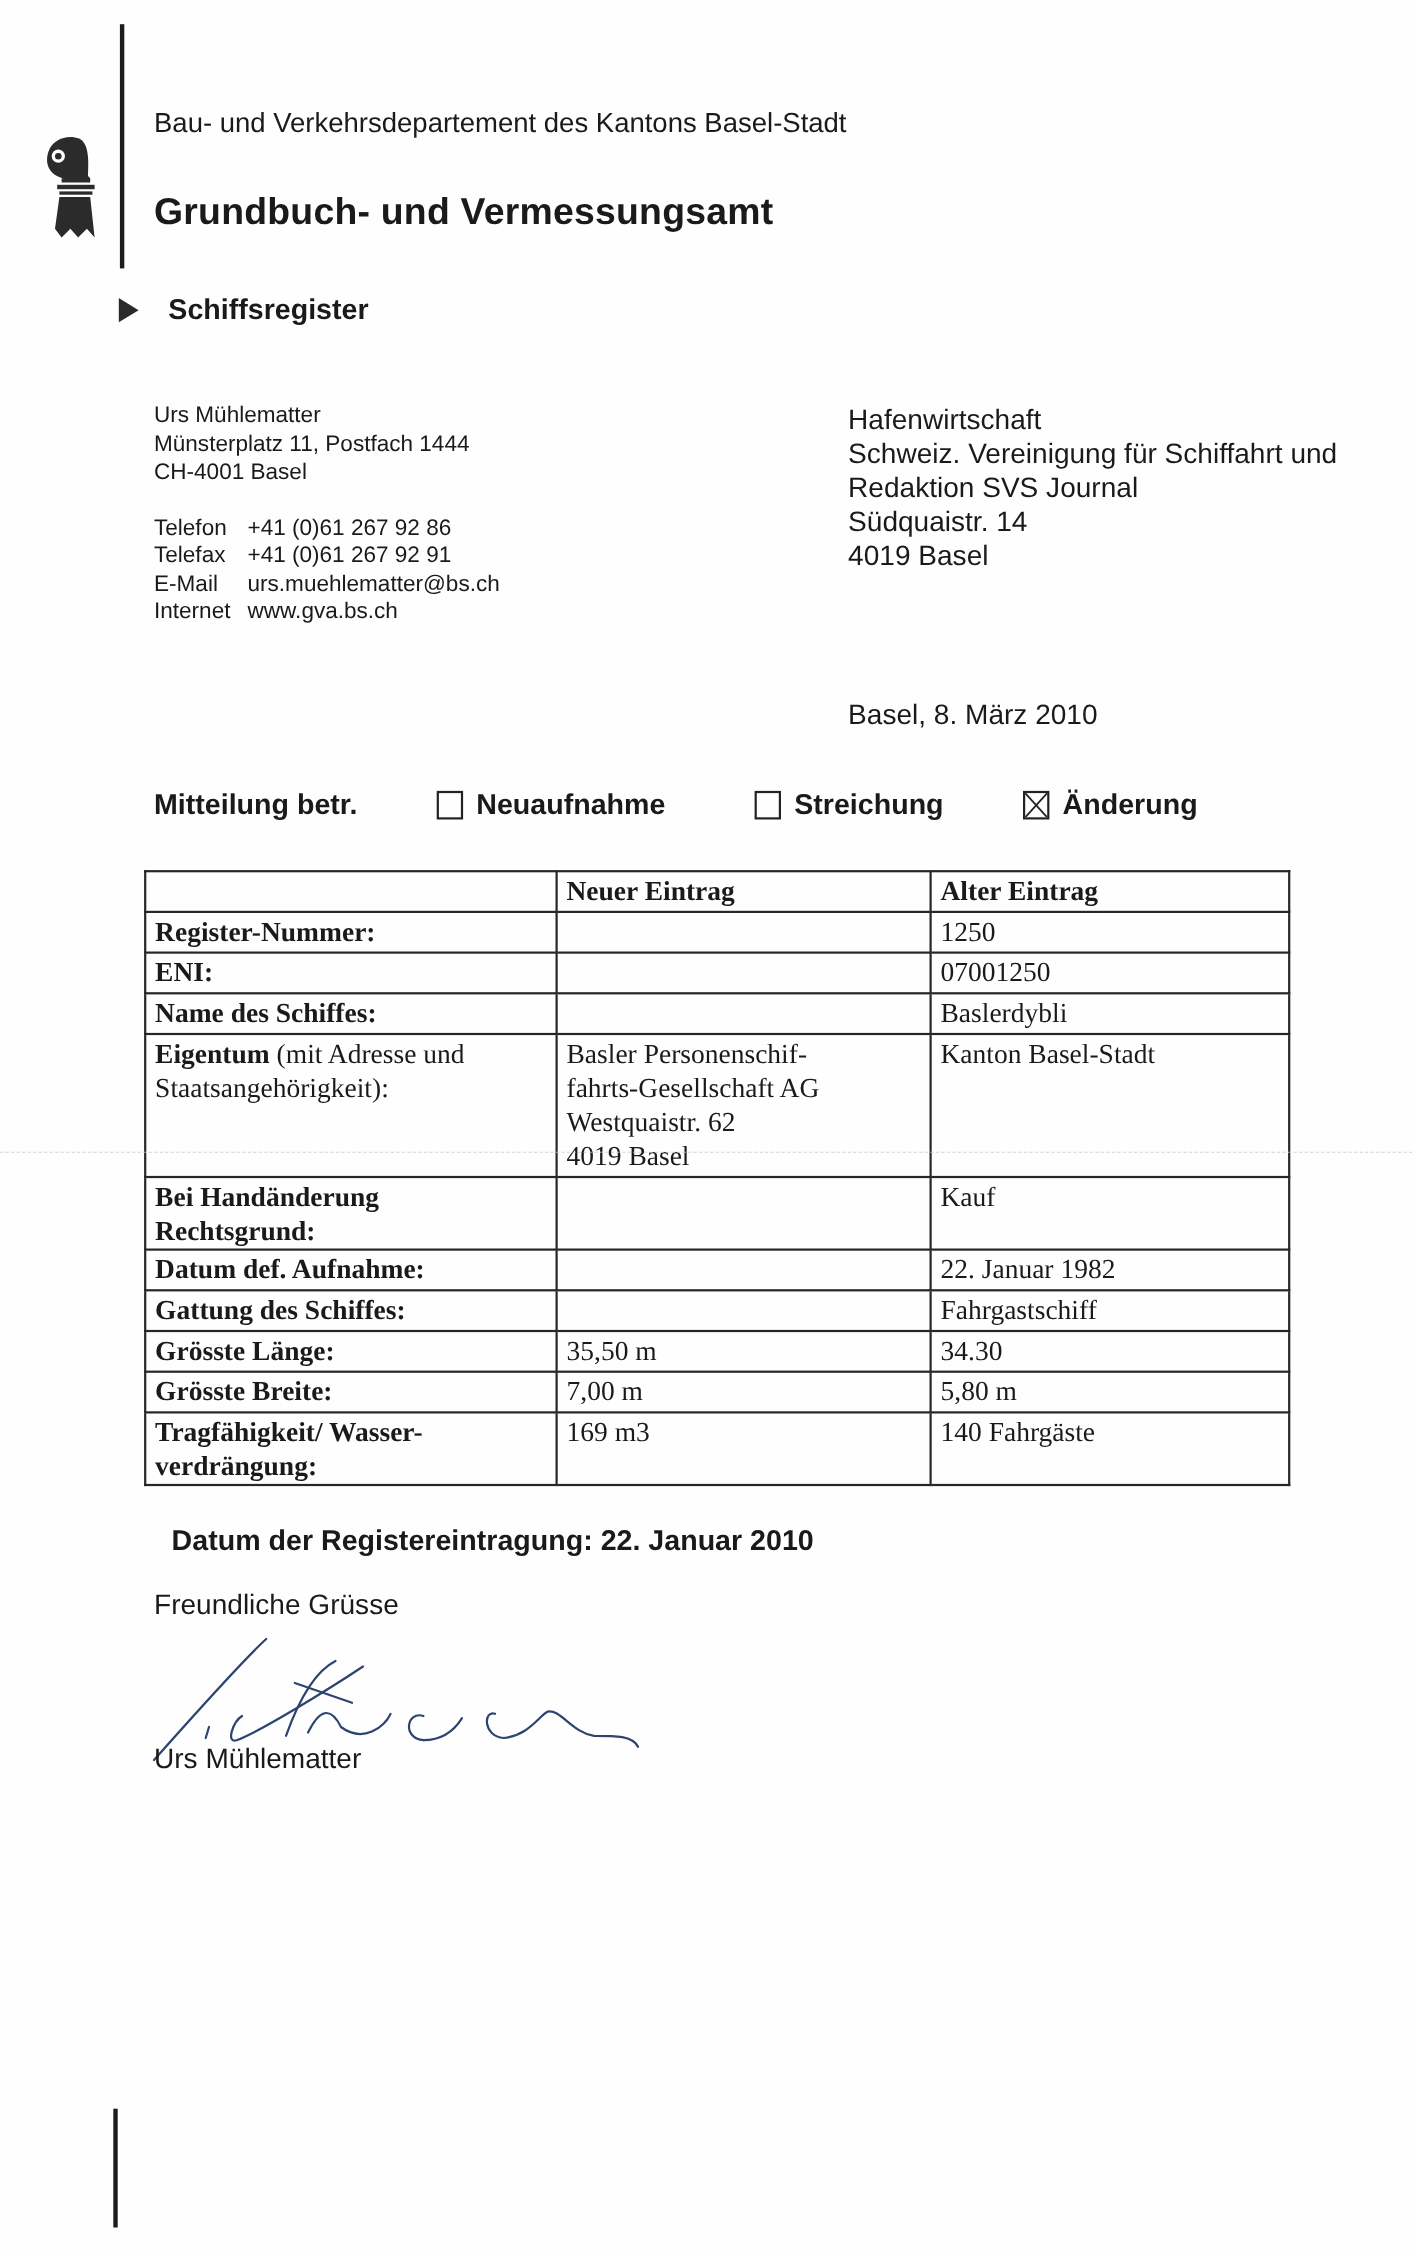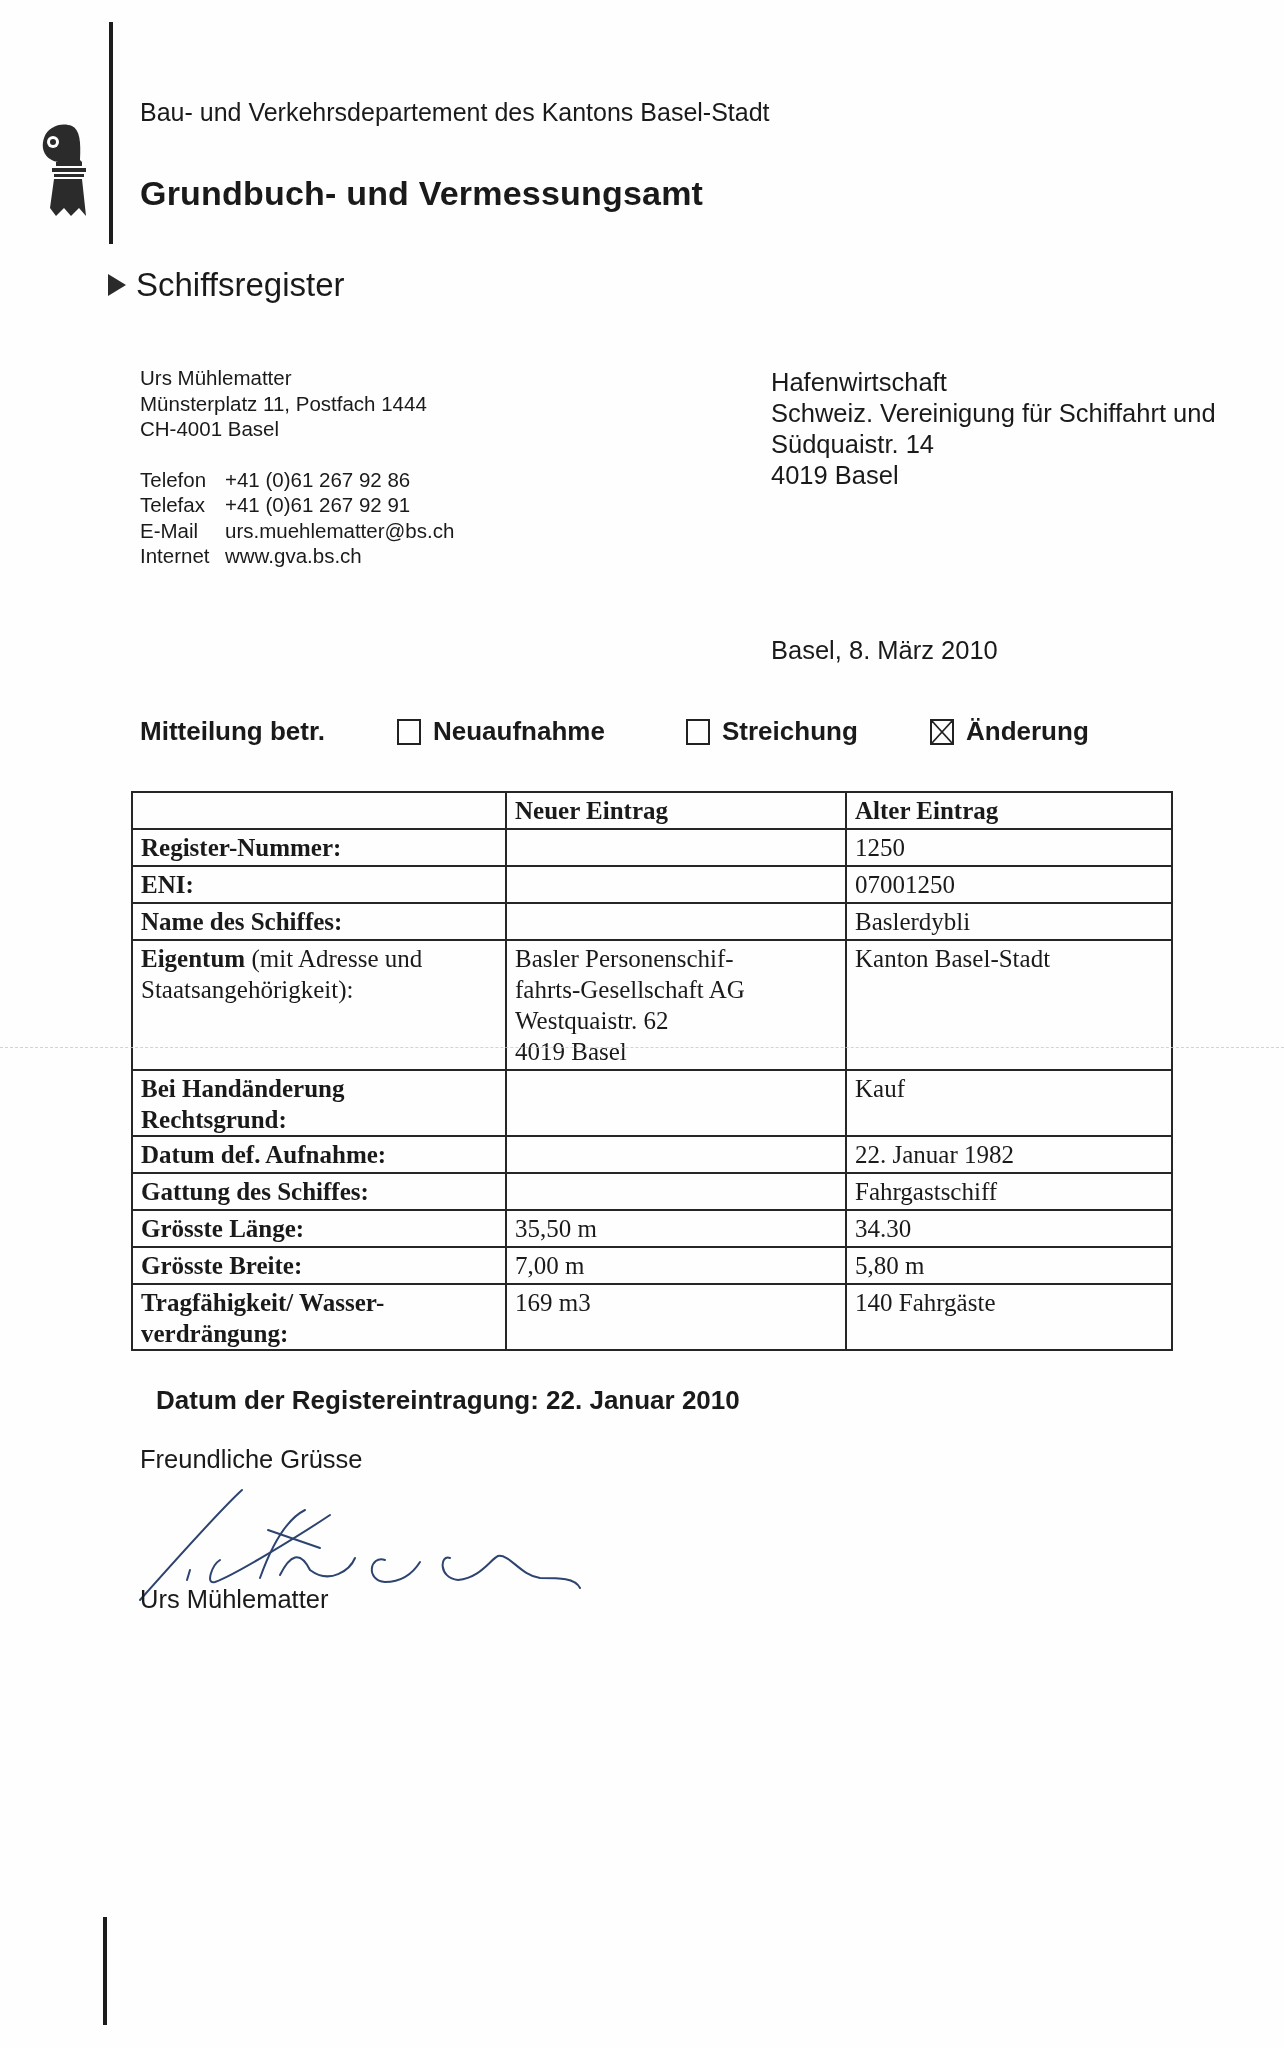--- a/index.html
+++ b/index.html
@@ -5,21 +5,21 @@
   html, body { margin: 0; padding: 0; }
   body {
     width: 1284px; height: 2048px; position: relative; overflow: hidden;
     background: #fefefe; color: #1a1a1a;
     font-family: "Liberation Sans", sans-serif;
   }
   .abs { position: absolute; }
   .vbar { position: absolute; background: #1c1c1c; }
   .dept { left: 140px; top: 98px; font-size: 25px; white-space: nowrap; }
   .office { left: 140px; top: 174px; font-size: 34px; font-weight: bold; white-space: nowrap; letter-spacing: 0.2px; }
-  .registry { left: 108px; top: 266px; font-size: 33px; font-weight: normal; display: flex; align-items: center; gap: 10px; }
+  .registry { left: 108px; top: 266px; font-size: 26px; font-weight: bold; display: flex; align-items: center; gap: 27px; }
   .arrow { width: 0; height: 0; border-top: 11px solid transparent; border-bottom: 11px solid transparent; border-left: 18px solid #2a2a2a; }
   .sender { left: 140px; top: 365px; font-size: 20.5px; line-height: 25.5px; }
   .sender .gap { height: 25px; }
   .contact-row { display: flex; }
   .contact-row .lbl { width: 85px; }
   .recipient { left: 771px; top: 367px; font-size: 25.5px; line-height: 31px; }
   .date { left: 771px; top: 636px; font-size: 25.5px; }
   .notice { left: 140px; top: 716px; width: 1000px; height: 36px; font-size: 26px; font-weight: bold; }
   .notice .title { position: absolute; left: 0; top: 0; }
   .opt { position: absolute; top: 0; display: flex; align-items: center; gap: 12px; }
@@ -82,20 +82,21 @@
   </div>
   <div class="contact-row">
     <span class="lbl">Internet</span>
     <span>www.gva.bs.ch</span>
   </div>
 </div>
 
 <div class="abs recipient">
   <div>Hafenwirtschaft</div>
   <div>Schweiz. Vereinigung für Schiffahrt und</div>
+  <div>Redaktion SVS Journal</div>
   <div>Südquaistr. 14</div>
   <div>4019 Basel</div>
 </div>
 
 <div class="abs date">Basel, 8. März 2010</div>
 
 <div class="abs notice">
   <span class="title">Mitteilung betr.</span>
   <div class="opt" style="left:257px;">
     <span class="box"></span>

